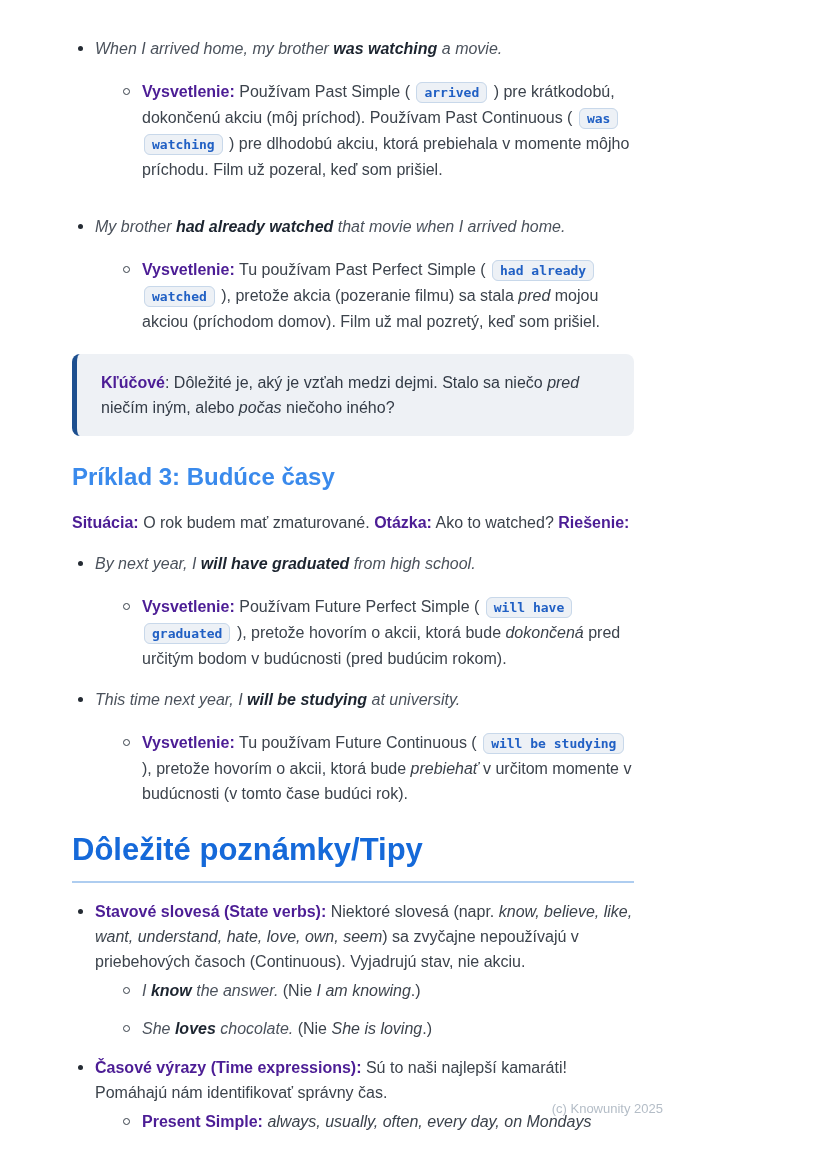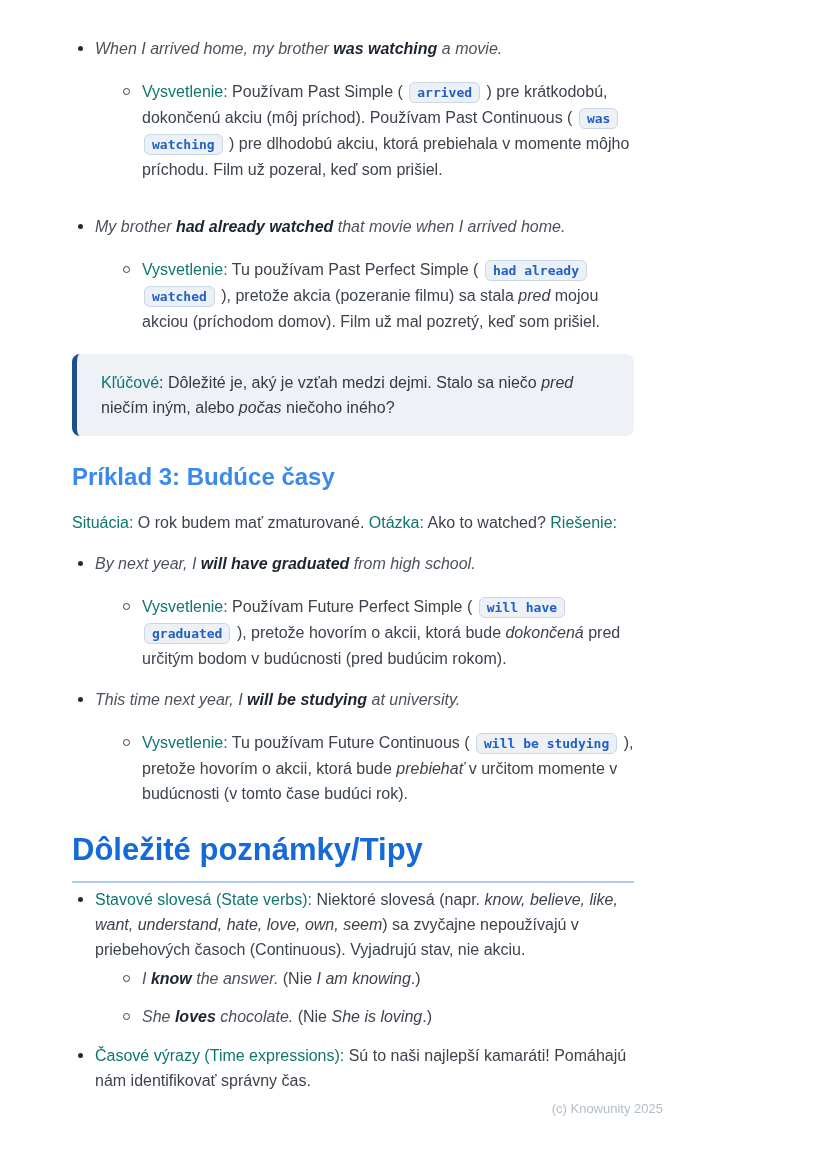--- a/index.html
+++ b/index.html
@@ -43,21 +43,21 @@
   }
   ul.nested { margin-left: 24px; margin-top: 18px; }
   ul.nested.tight { margin-top: 4px; }
   li.li1 + li.li1 { margin-top: 32px; }
   ul.toplist2 li.li1 + li.li1 { margin-top: 16px; }
   ul.toplist3 li.li1 + li.li1 { margin-top: 14px; }
   ul.nested li.li2 + li.li2 { margin-top: 13px; }
   
   .it { font-style: italic; color: #4b525c; }
   .bi { font-style: italic; font-weight: bold; color: #1d2530; }
-  .b  { font-weight: normal; color: #0f766e; }
+  .b  { font-weight: bold; color: #4c1d95; }
   .em { font-style: italic; }
   .code {
     font-family: "DejaVu Sans Mono", monospace;
     font-size: 13px;
     font-weight: bold;
     color: #2160c4;
     background: #edf1f6;
     border: 1px solid #c8d8ea;
     border-radius: 6px;
     padding: 2px 7px;
@@ -85,21 +85,21 @@
   ul.toplist2 { margin-top: 16px; }
   h1.main-heading {
     margin-top: 26px;
     font-size: 31px;
     line-height: 36px;
     font-weight: bold;
     color: #1569d9;
     padding-bottom: 13px;
     border-bottom: 2px solid #aecdf0;
   }
-  ul.toplist3 { margin-top: 4px; }
+  ul.toplist3 { margin-top: 16px; }
   
   .scroll-indicator {
     position: absolute;
     left: 749px;
     top: 37px;
     width: 41px;
     height: 1095px;
     background: #e9f2fc;
     border-left: 4px solid #a4c2e4;
     z-index: 1;
@@ -180,20 +180,25 @@
           <li class="li2">
             <span class="it">I </span><span class="bi">know</span><span class="it"> the answer.</span><span> (Nie </span><span class="em">I am knowing</span><span>.)</span>
           </li>
           <li class="li2">
             <span class="it">She </span><span class="bi">loves</span><span class="it"> chocolate.</span><span> (Nie </span><span class="em">She is loving</span><span>.)</span>
           </li>
         </ul>
       </li>
       <li class="li1">
         <span class="b">Časové výrazy (Time expressions):</span><span> Sú to naši najlepší kamaráti! Pomáhajú nám identifikovať správny čas.</span>
+        <ul class="nested tight">
+          <li class="li2">
+            <span class="b">Present Simple:</span><span> </span><span class="em">always, usually, often, every day, on Mondays</span>
+          </li>
+        </ul>
       </li>
     </ul>
 
   </div>
 
   <div class="footer-credit">(c) Knowunity 2025</div>
 
 </div>
 
 </body></html>

